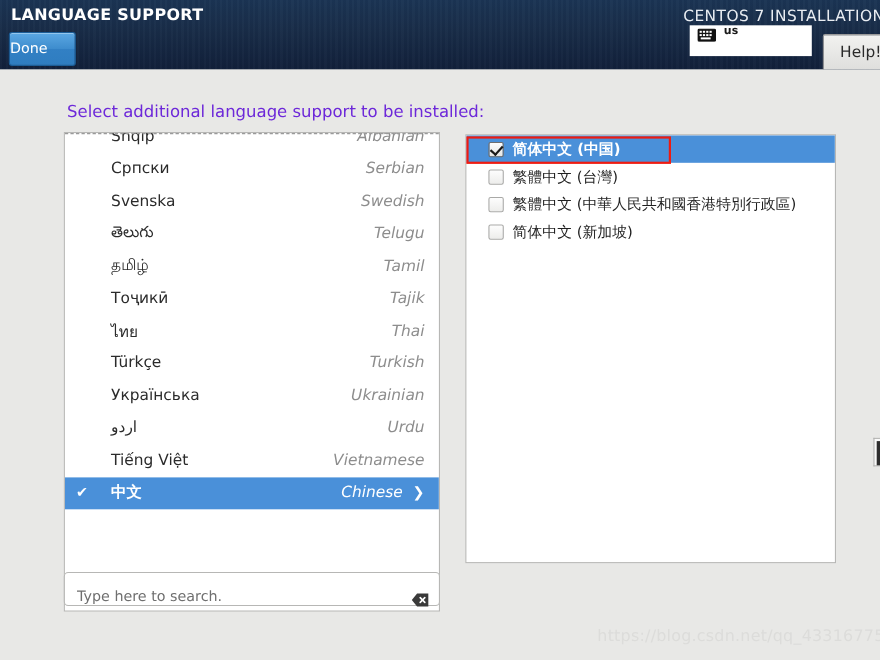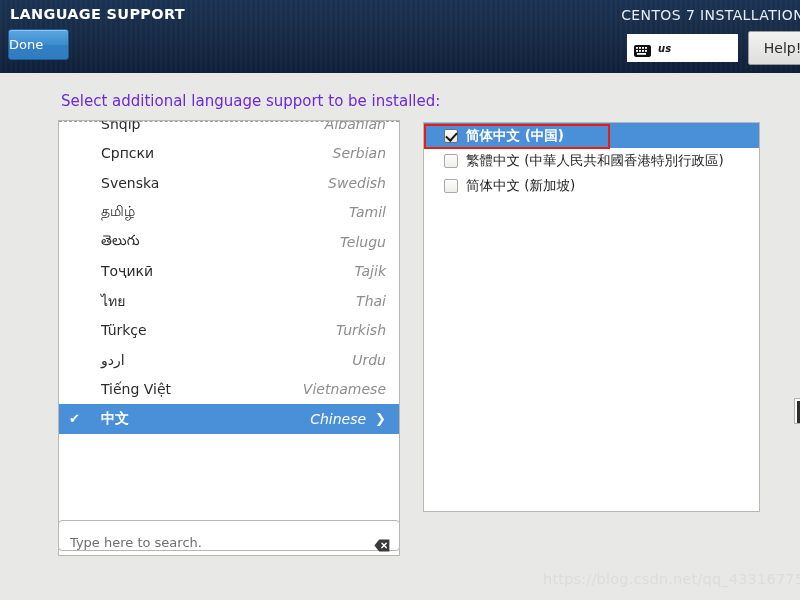--- a/index.html
+++ b/index.html
@@ -13,21 +13,21 @@
   body {
     font-family: "DejaVu Sans", "Liberation Sans", sans-serif;
     background: #e8e8e6;
     position: relative;
   }
 
   
   .header {
     position: absolute;
     left: 0; top: 0;
-    width: 800px; height: 73px;
+    width: 800px; height: 63px;
     background:
       repeating-linear-gradient(90deg,
         rgba(255,255,255,0.018) 0px, rgba(255,255,255,0.018) 2px,
         rgba(0,0,0,0.02) 2px, rgba(0,0,0,0.02) 5px),
       linear-gradient(180deg, #1b3454 0%, #182c47 45%, #11203a 100%);
     overflow: hidden;
   }
   .header-title {
     position: absolute;
     left: 10px; top: 6px;
@@ -52,28 +52,26 @@
   .install-label {
     position: absolute;
     right: -4px; top: 7px;
     color: #e9edf2;
     font-size: 14px;
     letter-spacing: 0.4px;
     white-space: nowrap;
   }
   .kbd-indicator {
     position: absolute;
-    left: 627px; top: 34px;
+    left: 627px; top: 23px;
     width: 111px; height: 28px;
     background: #ffffff;
     display: flex;
-    align-items: center;
     padding-left: 7px;
     cursor: pointer;
-    font-style: italic;
   }
   .kbd-icon {
     width: 17px; height: 12px;
     display: inline-block;
     position: relative;
   }
   .kbd-label {
     font-size: 10px;
     font-weight: bold;
     color: #1a1a1a;
@@ -321,38 +319,42 @@
       </div>
       <div class="lang-row">
         <span class="native">Српски</span>
         <span class="english">Serbian</span>
       </div>
       <div class="lang-row">
         <span class="native">Svenska</span>
         <span class="english">Swedish</span>
       </div>
       <div class="lang-row">
+        <span class="native">తెలుగు</span>
+        <span class="english">Telugu</span>
+      </div>
+      <div class="lang-row">
         <span class="native">தமிழ்</span>
         <span class="english">Tamil</span>
       </div>
       <div class="lang-row">
-        <span class="native">తెలుగు</span>
-        <span class="english">Telugu</span>
-      </div>
-      <div class="lang-row">
         <span class="native">Тоҷикӣ</span>
         <span class="english">Tajik</span>
       </div>
       <div class="lang-row">
         <span class="native">ไทย</span>
         <span class="english">Thai</span>
       </div>
       <div class="lang-row">
         <span class="native">Türkçe</span>
         <span class="english">Turkish</span>
+      </div>
+      <div class="lang-row">
+        <span class="native">Українська</span>
+        <span class="english">Ukrainian</span>
       </div>
       <div class="lang-row">
         <span class="native">اردو</span>
         <span class="english">Urdu</span>
       </div>
       <div class="lang-row">
         <span class="native">Tiếng Việt</span>
         <span class="english">Vietnamese</span>
       </div>
       <div class="lang-row selected">
@@ -378,20 +380,24 @@
 </div>
 
 <div class="variant-panel">
   <div id="variant-list">
       <div class="variant-row selected">
         <span class="cbox checked"></span>
         <span class="vlabel">简体中文 (中国)</span>
       </div>
       <div class="variant-row">
         <span class="cbox"></span>
+        <span class="vlabel">繁體中文 (台灣)</span>
+      </div>
+      <div class="variant-row">
+        <span class="cbox"></span>
         <span class="vlabel">繁體中文 (中華人民共和國香港特別行政區)</span>
       </div>
       <div class="variant-row">
         <span class="cbox"></span>
         <span class="vlabel">简体中文 (新加坡)</span>
       </div>
     </div>
 </div>
 
 <div class="annotation-box"></div>

